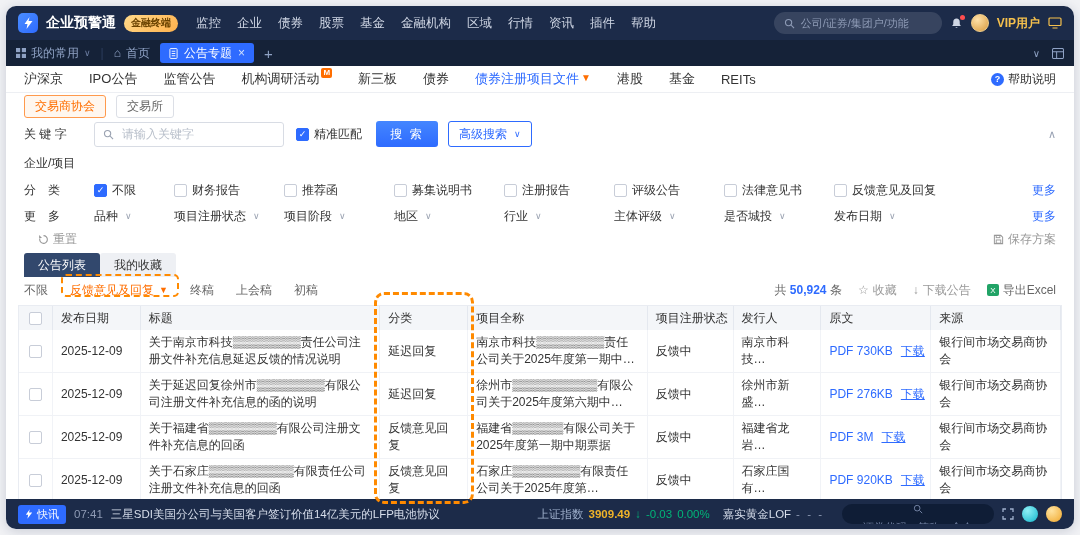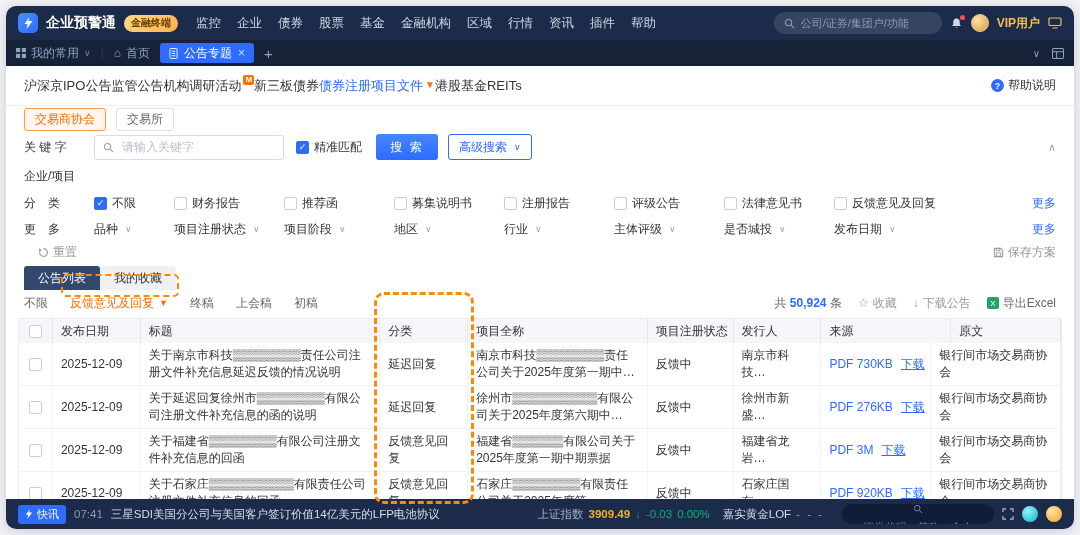--- a/index.html
+++ b/index.html
@@ -37,21 +37,21 @@
   .ts-caret { font-size:9px; color:#6d7fa3; }
   .doc-tab { background:#2e6bff; color:#fff; height:20px; border-radius:3px; padding:0 9px;
              display:flex; align-items:center; gap:6px; font-size:12px; }
   .doc-tab .close { font-size:12px; color:#cfe0ff; cursor:pointer; }
   .ts-plus { font-size:15px; color:#8fa2c4; cursor:pointer; }
   .ts-right { margin-left:auto; display:flex; gap:12px; align-items:center; color:#8fa2c4; }
 
   
   .main { flex:1 1 auto; background:#fff; display:flex; flex-direction:column; overflow:hidden; position:relative; }
 
-  .navtabs { height:40px; display:flex; align-items:center; padding:0 18px; font-size:13px;
+  .navtabs { height:27px; display:flex; align-items:center; gap:26px; padding:0 18px; font-size:13px;
              color:#333; border-bottom:1px solid #edeff3; flex:0 0 auto; white-space:nowrap; }
   .navtab { cursor:pointer; display:flex; align-items:flex-start; gap:2px; }
   .navtab.active { color:#2e6bff; font-weight:normal; }
   .caret-orange { color:#ff6e00; font-size:10px; margin-top:2px; }
   .badge-m { background:#ff6e00; color:#fff; font-size:8px; border-radius:2px; padding:0 2px; line-height:10px;
              height:10px; margin-top:-2px; font-weight:bold; }
   .help-link { margin-left:auto; display:flex; align-items:center; gap:4px; color:#333; font-size:12px; cursor:pointer; }
   .qmark { width:13px; height:13px; border-radius:50%; background:#2e6bff; color:#fff; font-size:9px;
            display:flex; align-items:center; justify-content:center; font-weight:bold; }
 
@@ -442,22 +442,22 @@
       <div class="thead">
         <span class="th col-check">
             <span class="cbx"></span>
           </span>
         <span class="th col-date">发布日期</span>
         <span class="th col-title">标题</span>
         <span class="th col-cat">分类</span>
         <span class="th col-proj">项目全称</span>
         <span class="th col-status">项目注册状态</span>
         <span class="th col-issuer">发行人</span>
+        <span class="th col-doc">原文</span>
         <span class="th col-source">来源</span>
-        <span class="th col-doc">原文</span>
       </div>
       <div class="tbody">
   <div class="trow">
     <span class="td col-check">
               <span class="cbx"></span>
             </span>
     <span class="td col-date">2025-12-09</span>
     <span class="td col-title">
               <span class="clamp2">关于南京市科技▒▒▒▒▒▒▒▒责任公司注册文件补充信息延迟反馈的情况说明</span>
             </span>

